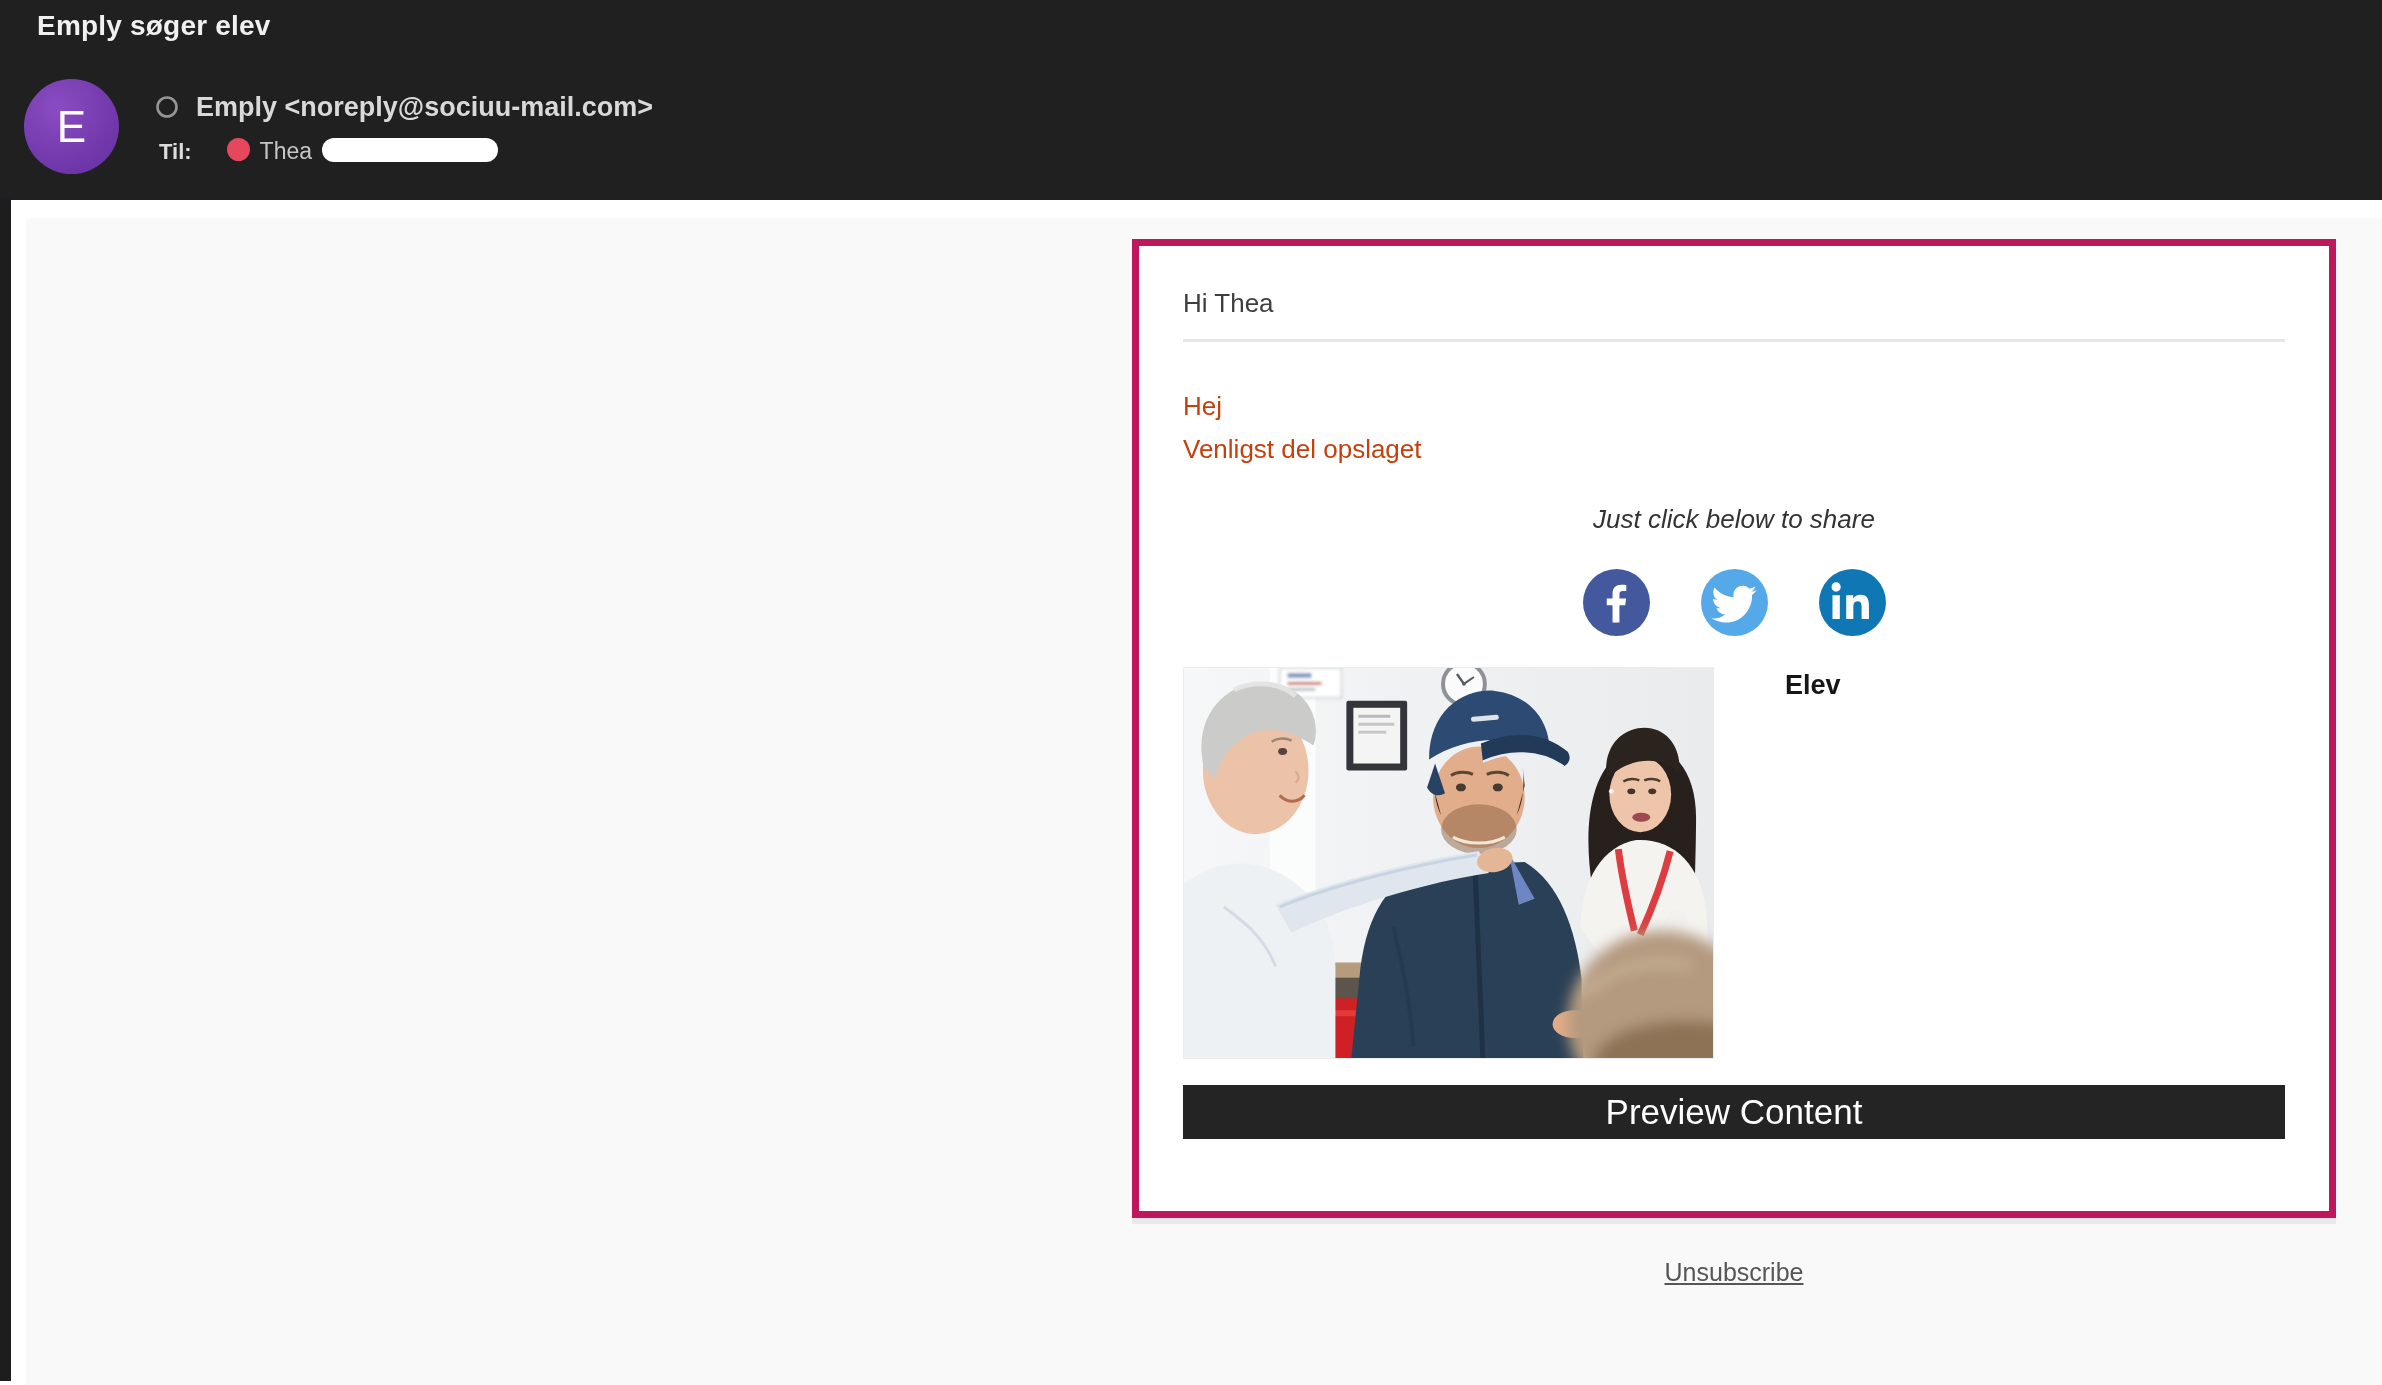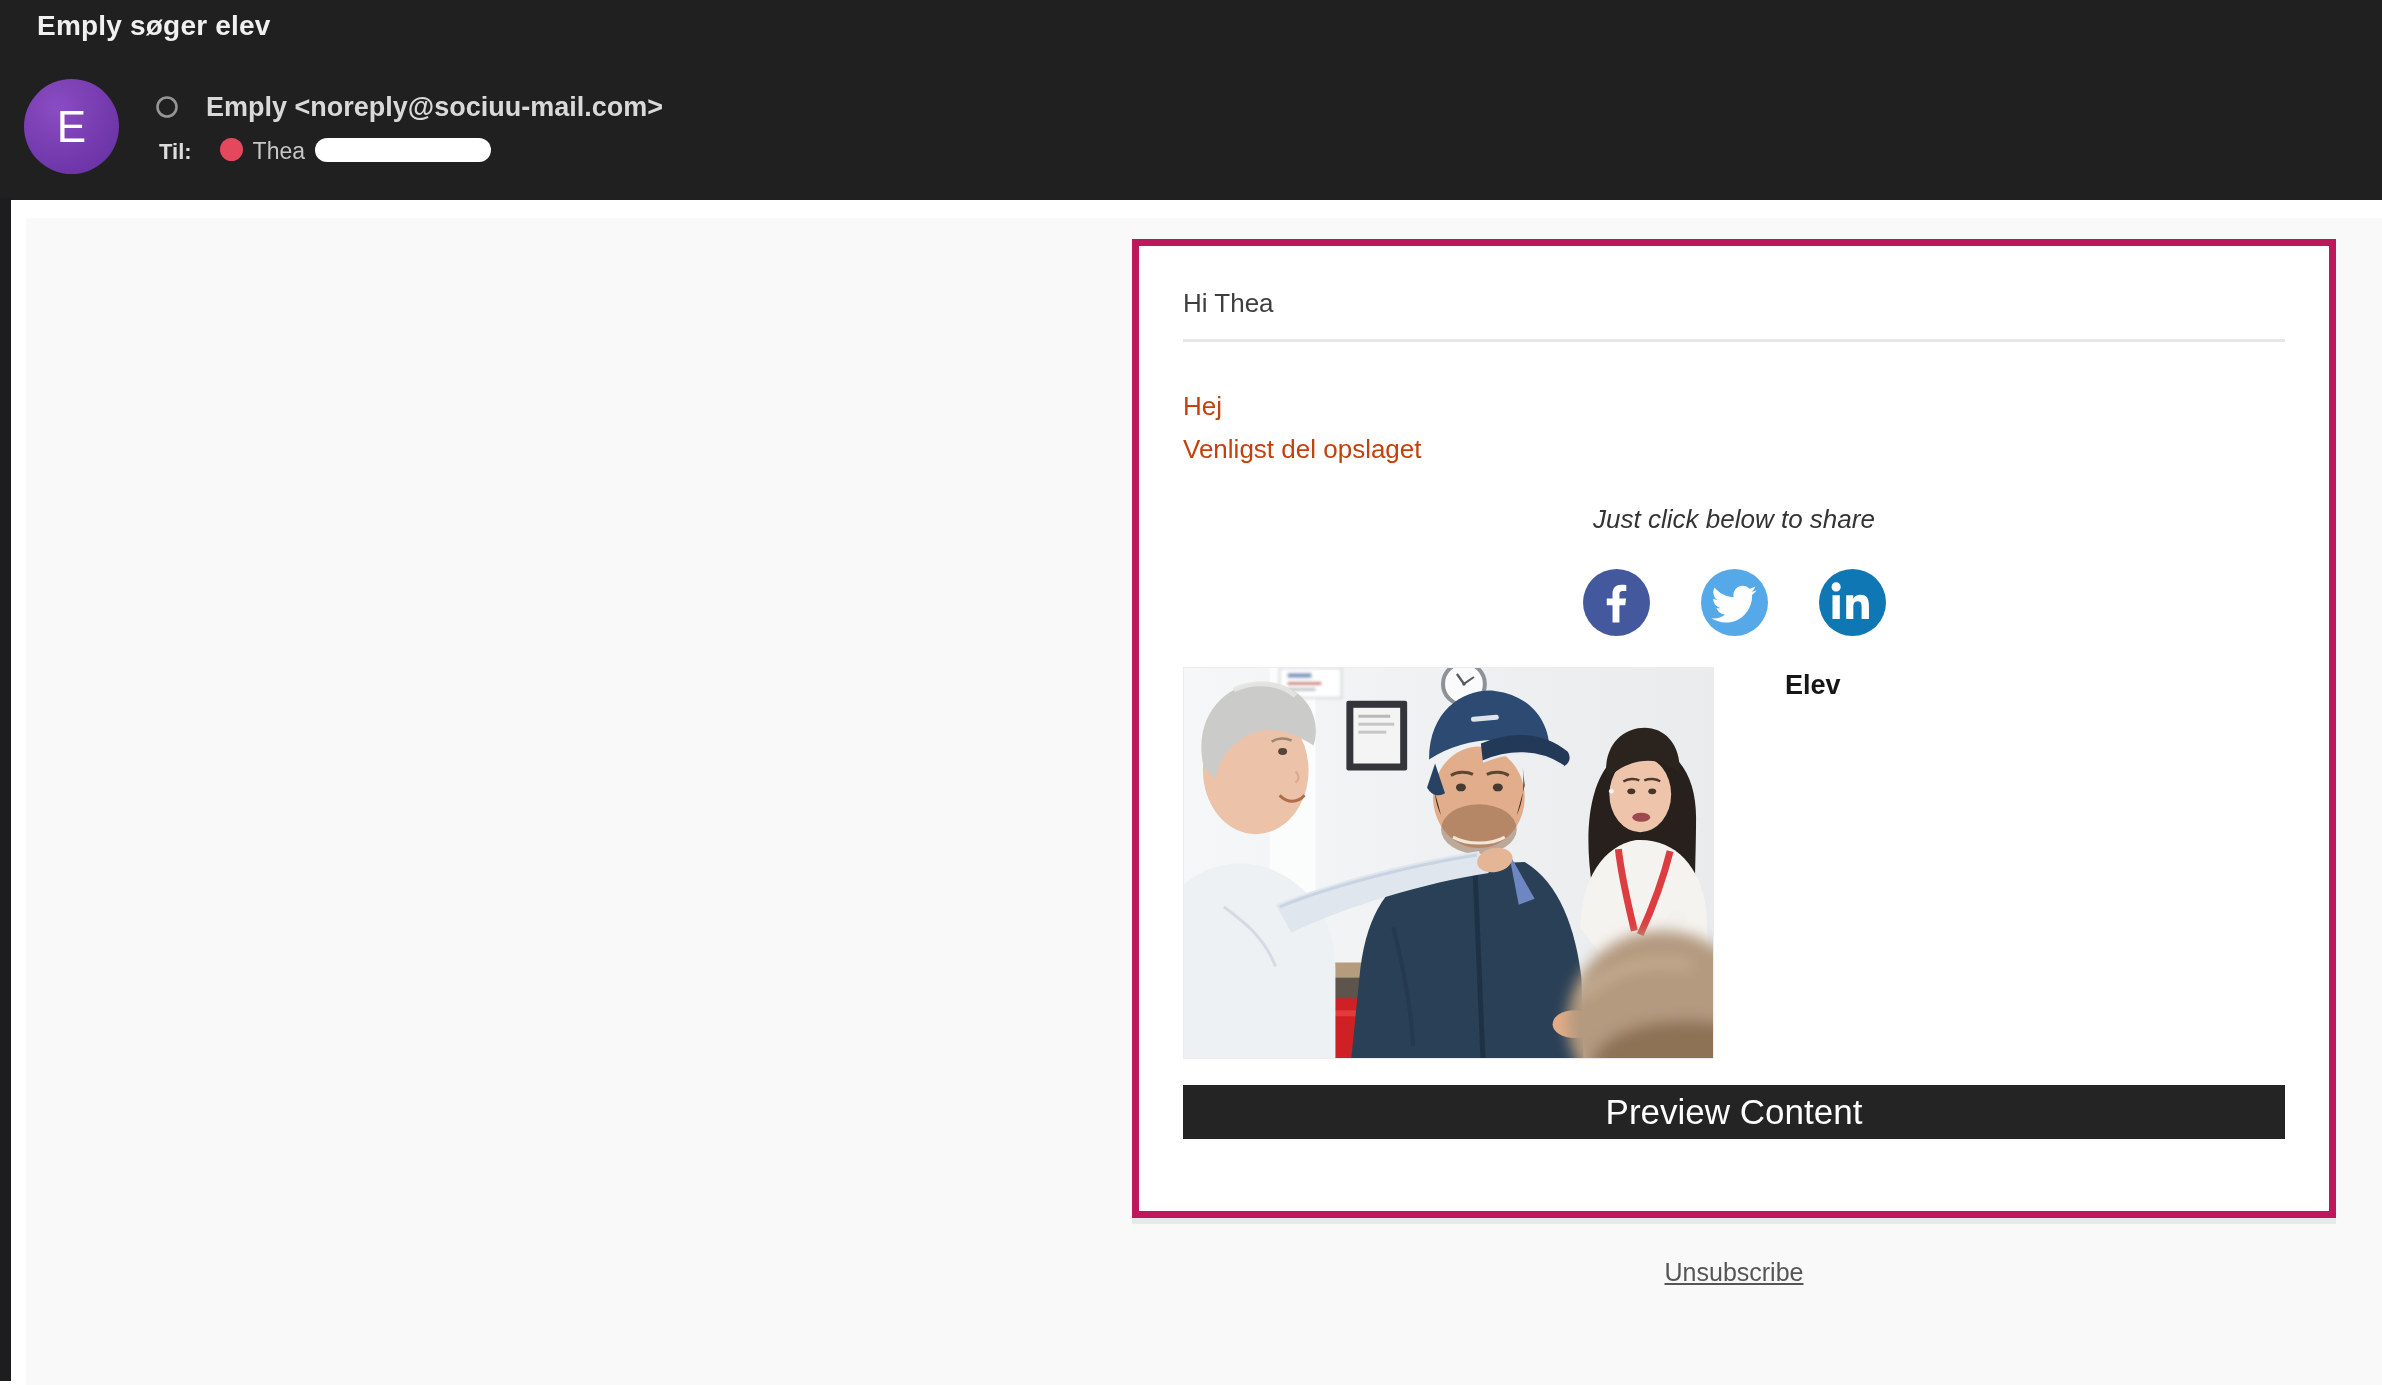--- a/index.html
+++ b/index.html
@@ -18,27 +18,27 @@
     font-size:28px;font-weight:700;color:#f0f0f0;letter-spacing:.2px;
   }
   .avatar{
     position:absolute;left:24px;top:79px;width:95px;height:95px;border-radius:50%;
     background:radial-gradient(circle at 35% 30%, #8a4cc2, #6c34a6 78%);
     display:flex;align-items:center;justify-content:center;
     color:#ffffff;font-size:44px;font-weight:400;
   }
   .sender-line{
     position:absolute;left:155px;top:90px;height:34px;
-    display:flex;align-items:center;gap:27px;
+    display:flex;align-items:center;gap:17px;
   }
   .unread-circle{width:24px;height:24px;flex:0 0 auto;display:block;}
   .sender-name{font-size:27px;font-weight:700;color:#d9d9d9;white-space:nowrap;}
   .to-line{
     position:absolute;left:159px;top:138px;height:27px;
-    display:flex;align-items:center;
+    display:flex;align-items:center;gap:7px;
   }
   .to-label{font-size:22px;font-weight:700;color:#dcdcdc;margin-right:28px;}
   .recipient-chip{display:flex;align-items:flex-start;}
   .recipient-dot{width:23px;height:23px;border-radius:50%;background:#e5485c;margin-right:10px;}
   .recipient-name{font-size:23px;color:#c6c6c6;margin-right:10px;}
   .recipient-pill{width:176px;height:24px;border-radius:12px;background:#ffffff;}
   
   .left-strip{position:absolute;left:0;top:198px;width:11px;height:1183px;background:#1d1d1f;}
   
   .canvas{

